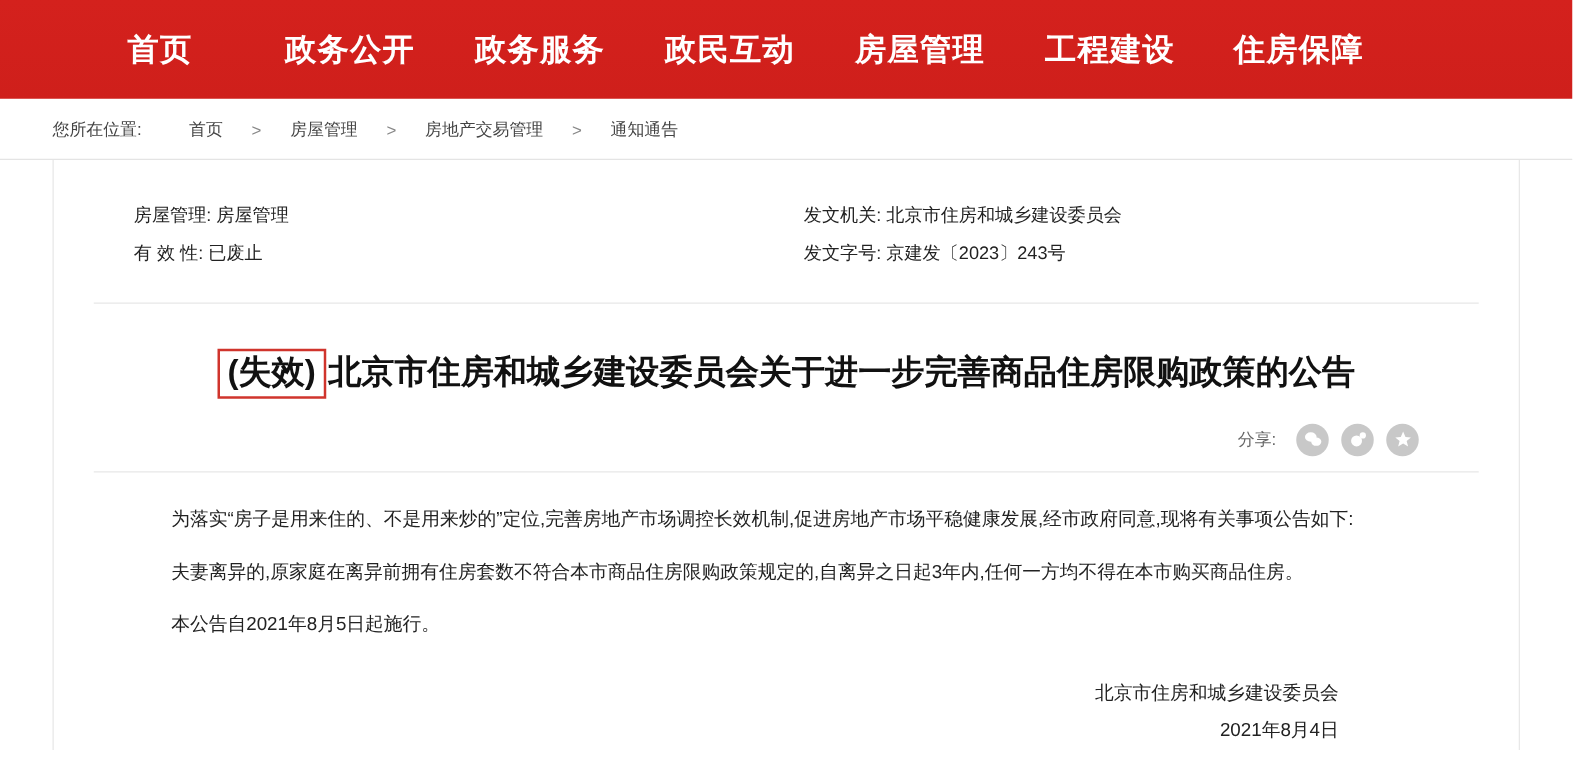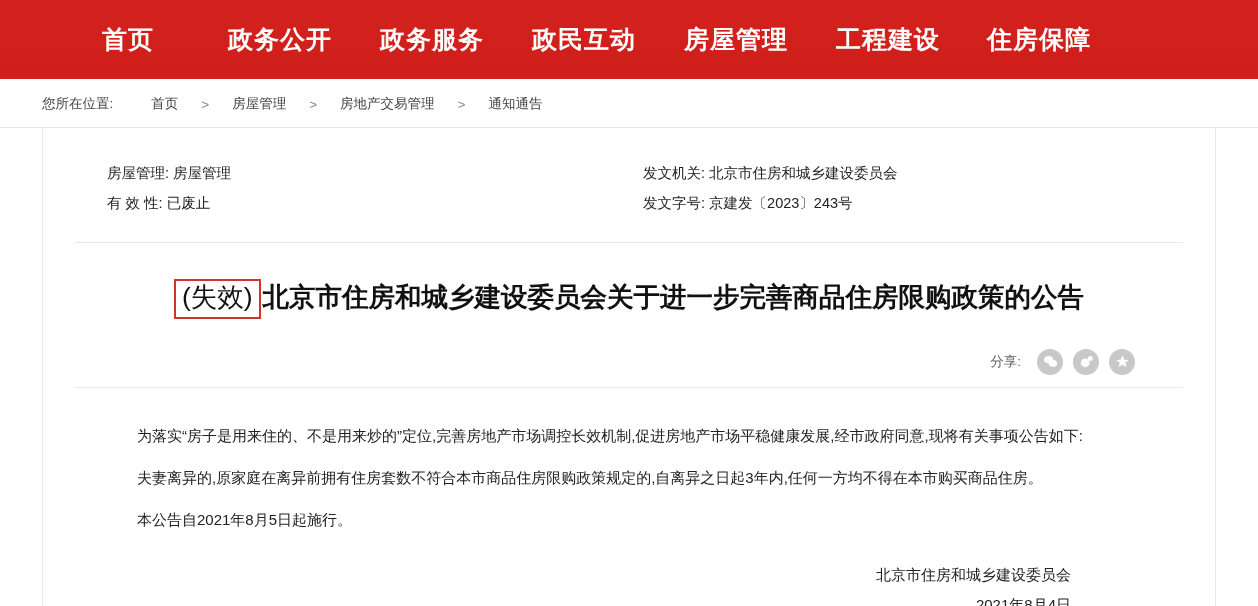--- a/index.html
+++ b/index.html
@@ -93,34 +93,34 @@
     color: #111;
     line-height: 1.35;
     letter-spacing: 0px;
     display: inline;
   }
   .invalid-badge {
     display: inline-block;
     border: 2px solid #d0342c;
     color: #111;
     font-size: 26.5px;
-    font-weight: 400;
+    font-weight: 700;
     padding: 1px 6px 3px 6px;
     margin-right: 2px;
     line-height: 1.2;
     vertical-align: baseline;
   }
 
   
   .share-row {
     display: flex;
     align-items: center;
     justify-content: flex-end;
     padding: 14px 48px 12px 0;
-    margin: 10px 32px;
+    margin: 0 32px;
     border-bottom: 1px solid #e8e8e8;
     gap: 10px;
   }
   .share-label {
     font-size: 13.5px;
     color: #666;
     margin-right: 6px;
   }
   .share-icon {
     width: 26px; height: 26px; border-radius: 50%;

